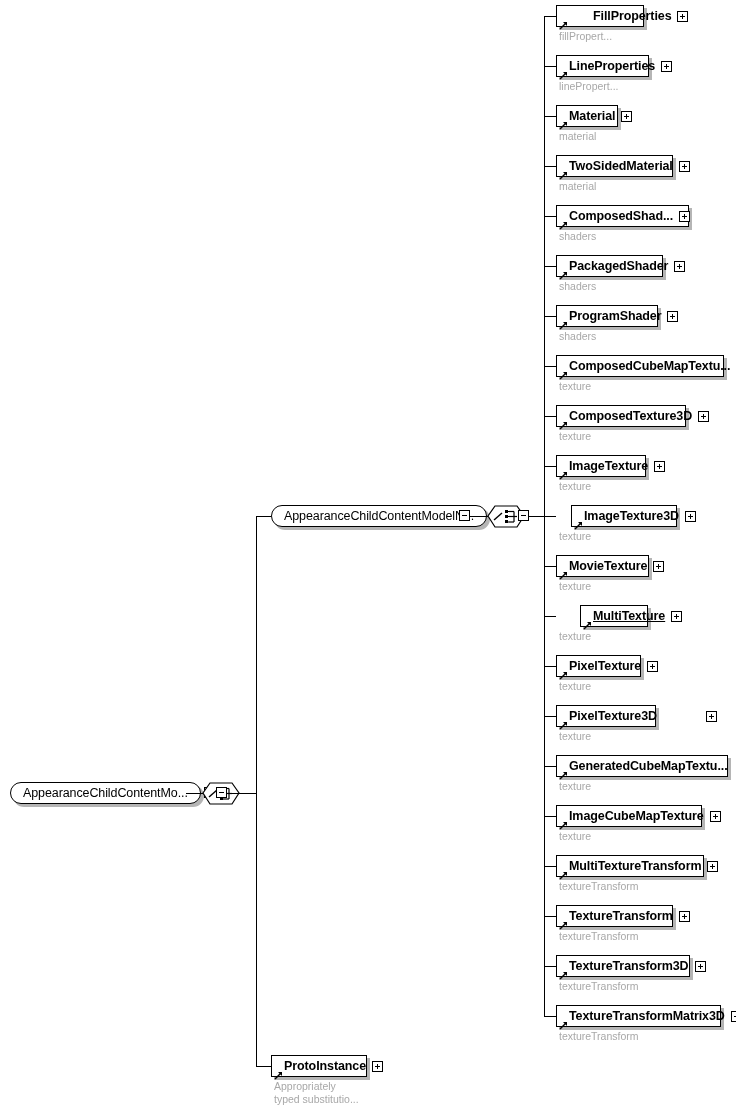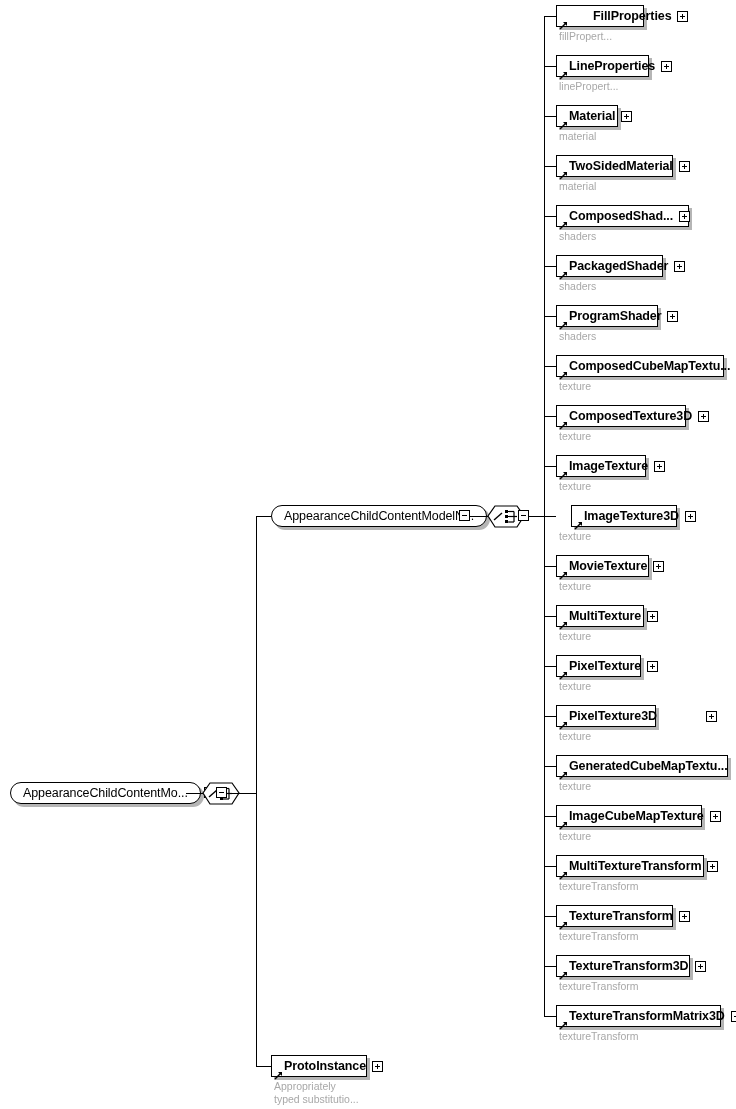--- a/index.html
+++ b/index.html
@@ -291,21 +291,21 @@
       <div class="node" style="left: 556px; top: 555px; width: 93px;">
         <span class="arrow-icon"><svg width="9" height="9" viewBox="0 0 9 9">
             <path d="M1 8 L7 2" stroke="#000" stroke-width="1.4" fill="none"></path>
             <path d="M8 1 L8 5 L4 1 Z" fill="#000"></path>
           </svg></span>
         <span class="label">MovieTexture</span>
         <span class="plus-box"></span>
       </div>
       <div class="caption" style="left: 559px; top: 580px;">texture</div>
       <div class="hline" style="left: 544px; top: 616px; width: 12px;"></div>
-      <div class="node" style="left: 556px; top: 605px; width: 88px;">
+      <div class="node" style="left: 580px; top: 605px; width: 68px; text-decoration: underline;">
         <span class="arrow-icon"><svg width="9" height="9" viewBox="0 0 9 9">
             <path d="M1 8 L7 2" stroke="#000" stroke-width="1.4" fill="none"></path>
             <path d="M8 1 L8 5 L4 1 Z" fill="#000"></path>
           </svg></span>
         <span class="label">MultiTexture</span>
         <span class="plus-box"></span>
       </div>
       <div class="caption" style="left: 559px; top: 630px;">texture</div>
       <div class="hline" style="left: 544px; top: 666px; width: 12px;"></div>
       <div class="node" style="left: 556px; top: 655px; width: 85px;">

